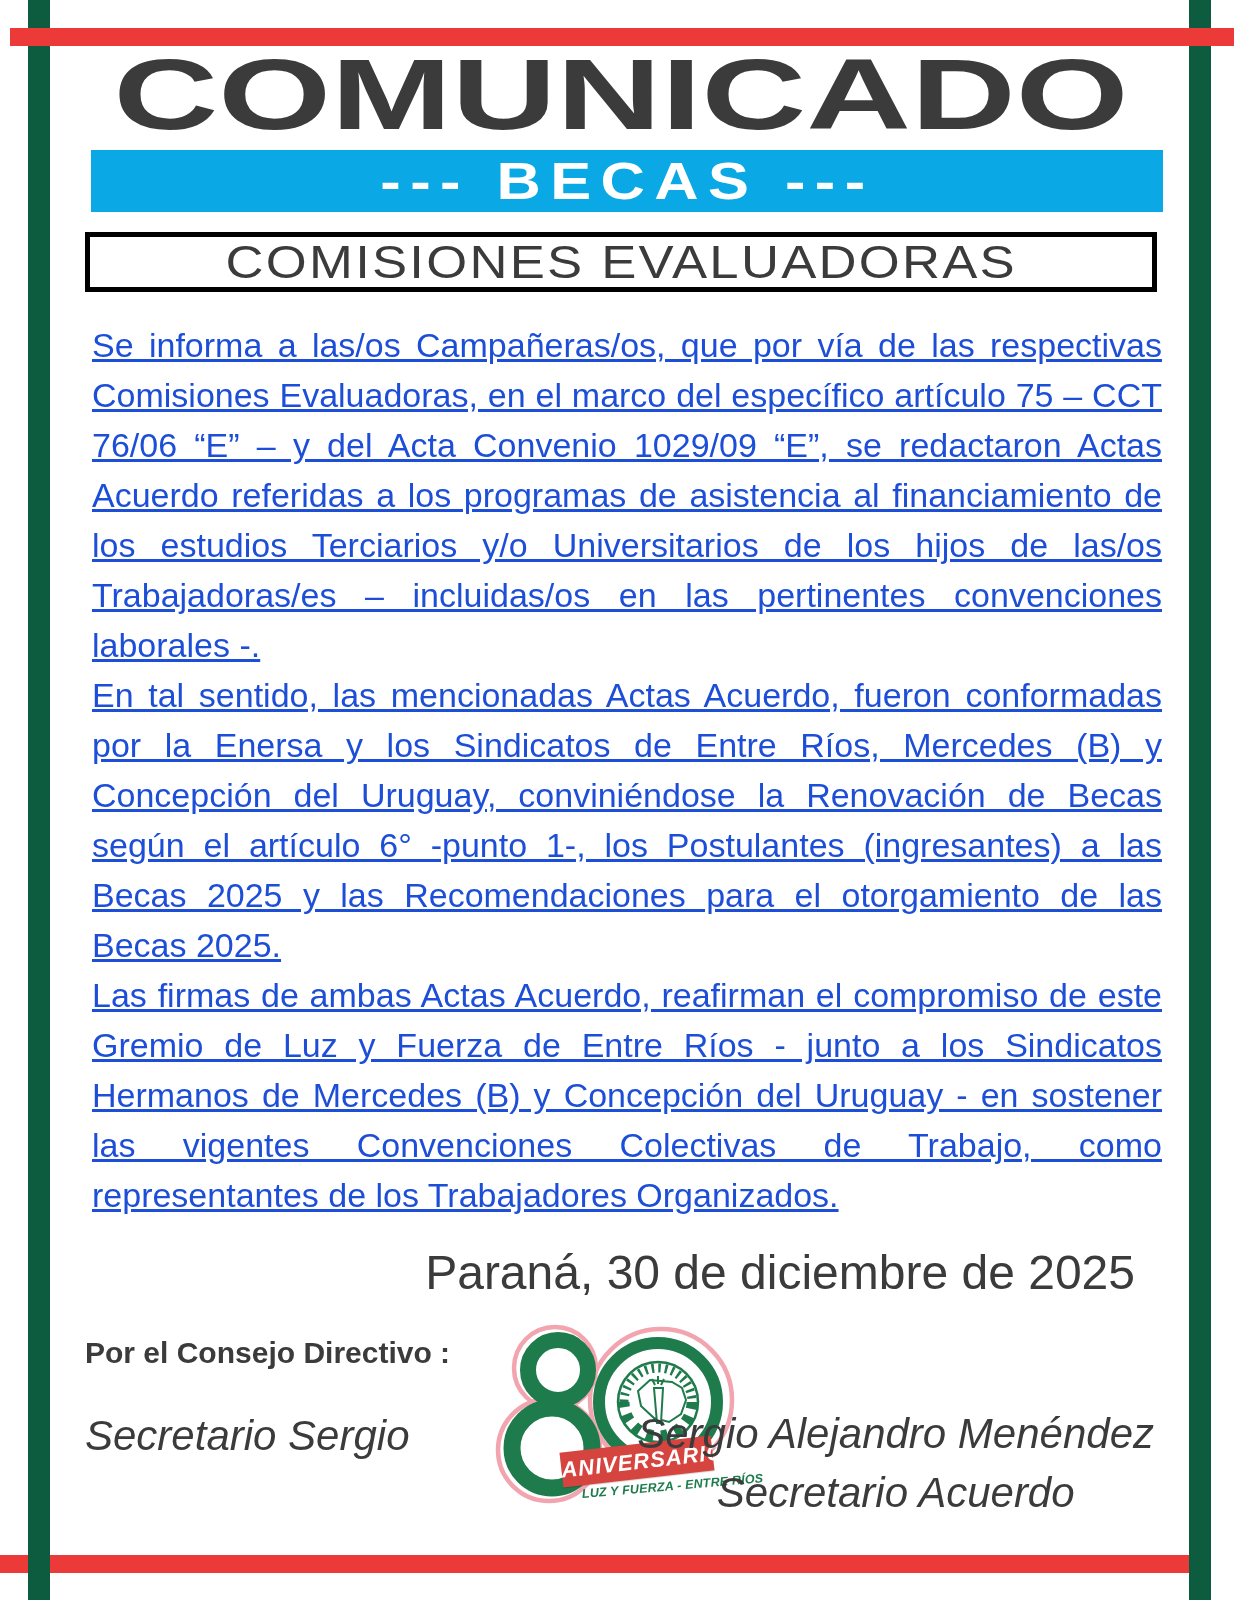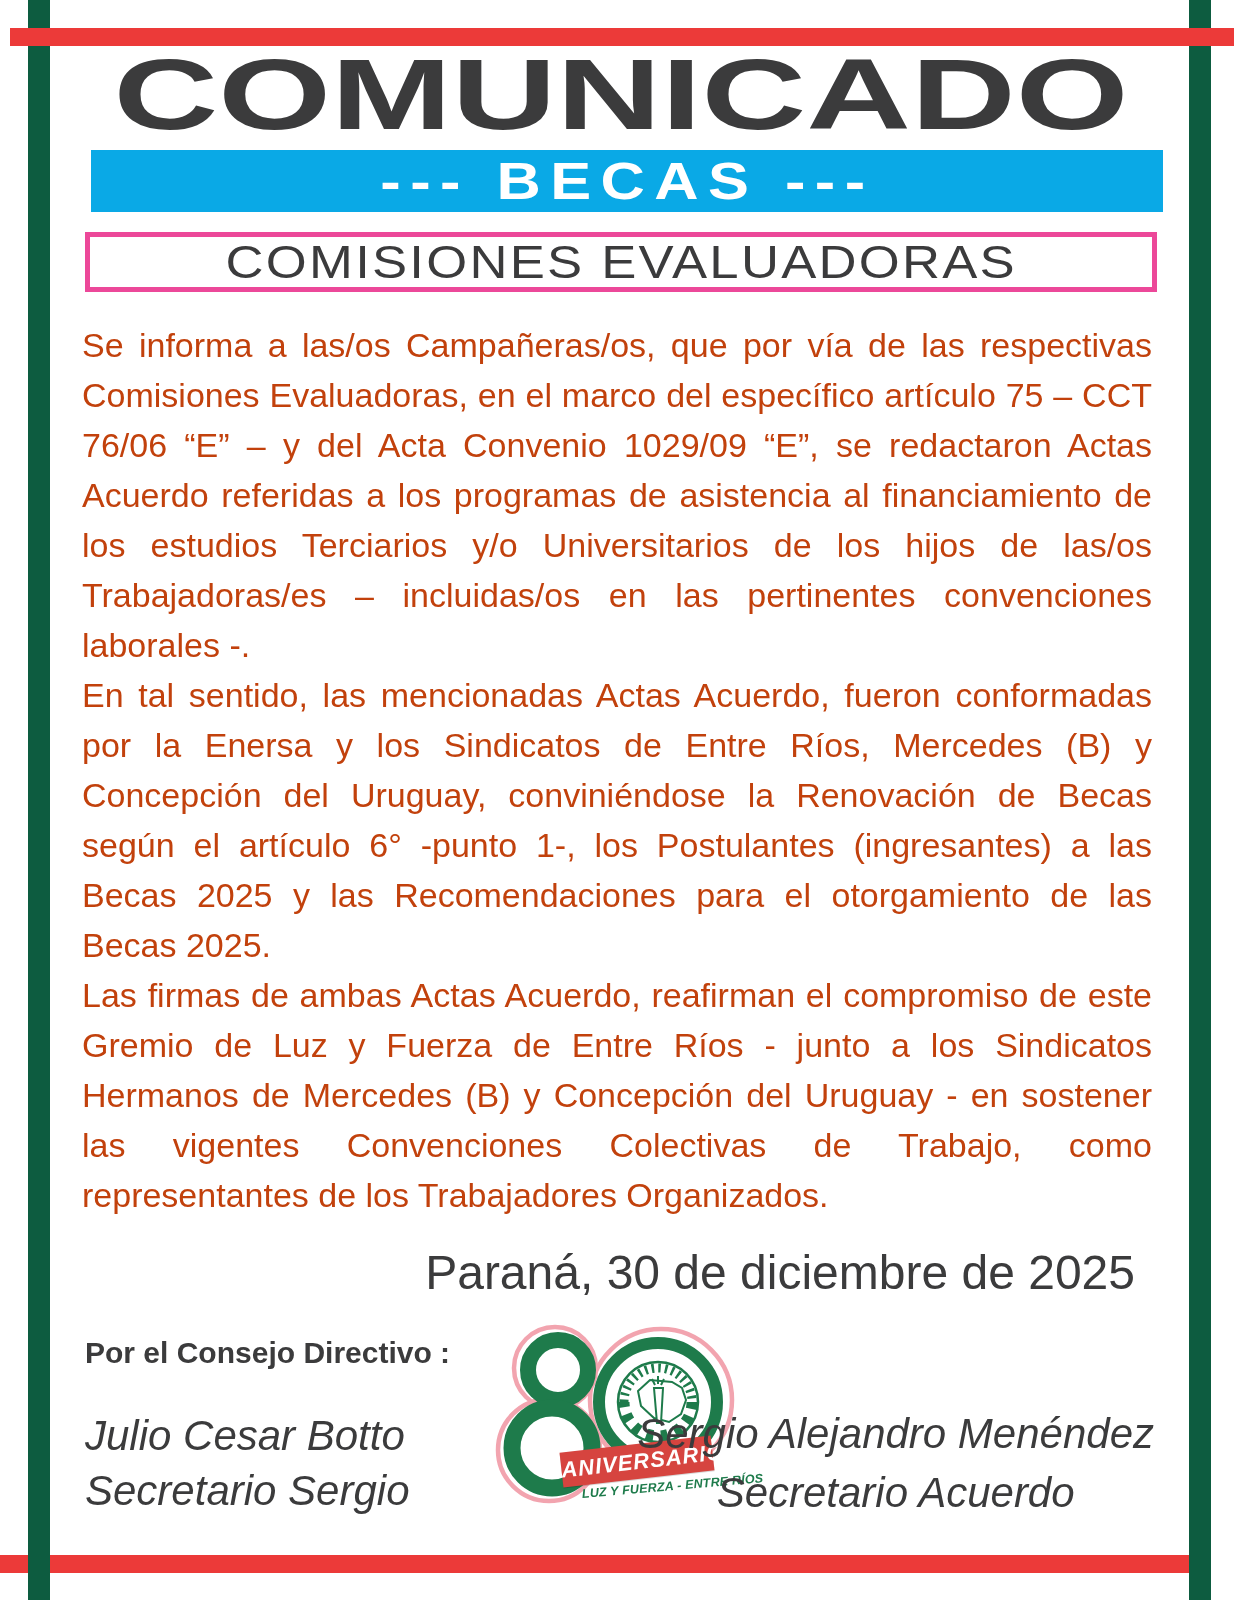--- a/index.html
+++ b/index.html
@@ -29,31 +29,31 @@
   .blue-banner{
     position:absolute;left:91px;width:1072px;top:150px;height:62px;
     background:#0aa9e6;text-align:center;z-index:4;
   }
   .blue-banner span{
     display:inline-block;color:#ffffff;font-weight:700;font-size:52px;line-height:62px;
     letter-spacing:8px;transform:scaleX(1.18);transform-origin:center;white-space:nowrap;
   }
   .pink-box{
     position:absolute;left:85px;width:1062px;top:232px;height:50px;
-    border:5px solid #ec4899;background:#ffffff;text-align:center;z-index:4;
+    border:5px solid #000000;background:#ffffff;text-align:center;z-index:4;
   }
   .pink-box span{
     display:inline-block;color:#3b3b3c;font-weight:400;font-size:47px;line-height:50px;
     letter-spacing:2px;transform:scaleX(1.12);transform-origin:center;white-space:nowrap;
   }
 
   
   .body-text{
-    position:absolute;left:82px;width:1070px;top:320px;z-index:4;
-    font-size:34px;line-height:50px;text-align:justify;color:#c2410c;
+    position:absolute;left:92px;width:1070px;top:320px;z-index:4;
+    font-size:34px;line-height:50px;text-align:justify;color:#1d4ed8;text-decoration:underline;
   }
   .body-text p{margin:0;padding:0;}
 
   .dateline{
     position:absolute;left:85px;width:1050px;top:1245px;text-align:right;
     font-size:48px;color:#3b3b3c;z-index:4;
   }
   .issued-by{
     position:absolute;left:85px;top:1336px;font-size:30px;font-weight:700;
     color:#3b3b3c;z-index:4;
@@ -143,21 +143,20 @@
         <path d="M180,80 L180,88 M174,83 L177,89 M186,83 L183,89" stroke-width="2"></path>
       </g>
     </svg>
     <div class="ribbon">
       <span>ANIVERSARIO</span>
     </div>
     <div class="logo-org">LUZ Y FUERZA - ENTRE RÍOS</div>
   </div>
 
   <div class="sig left">
-    <div>Julio Cesar Botto</div>
     <div>Secretario Sergio</div>
   </div>
   <div class="sig right">
     <div>Sergio Alejandro Menéndez</div>
     <div>Secretario Acuerdo</div>
   </div>
 
 </div>
 
 </body></html>

